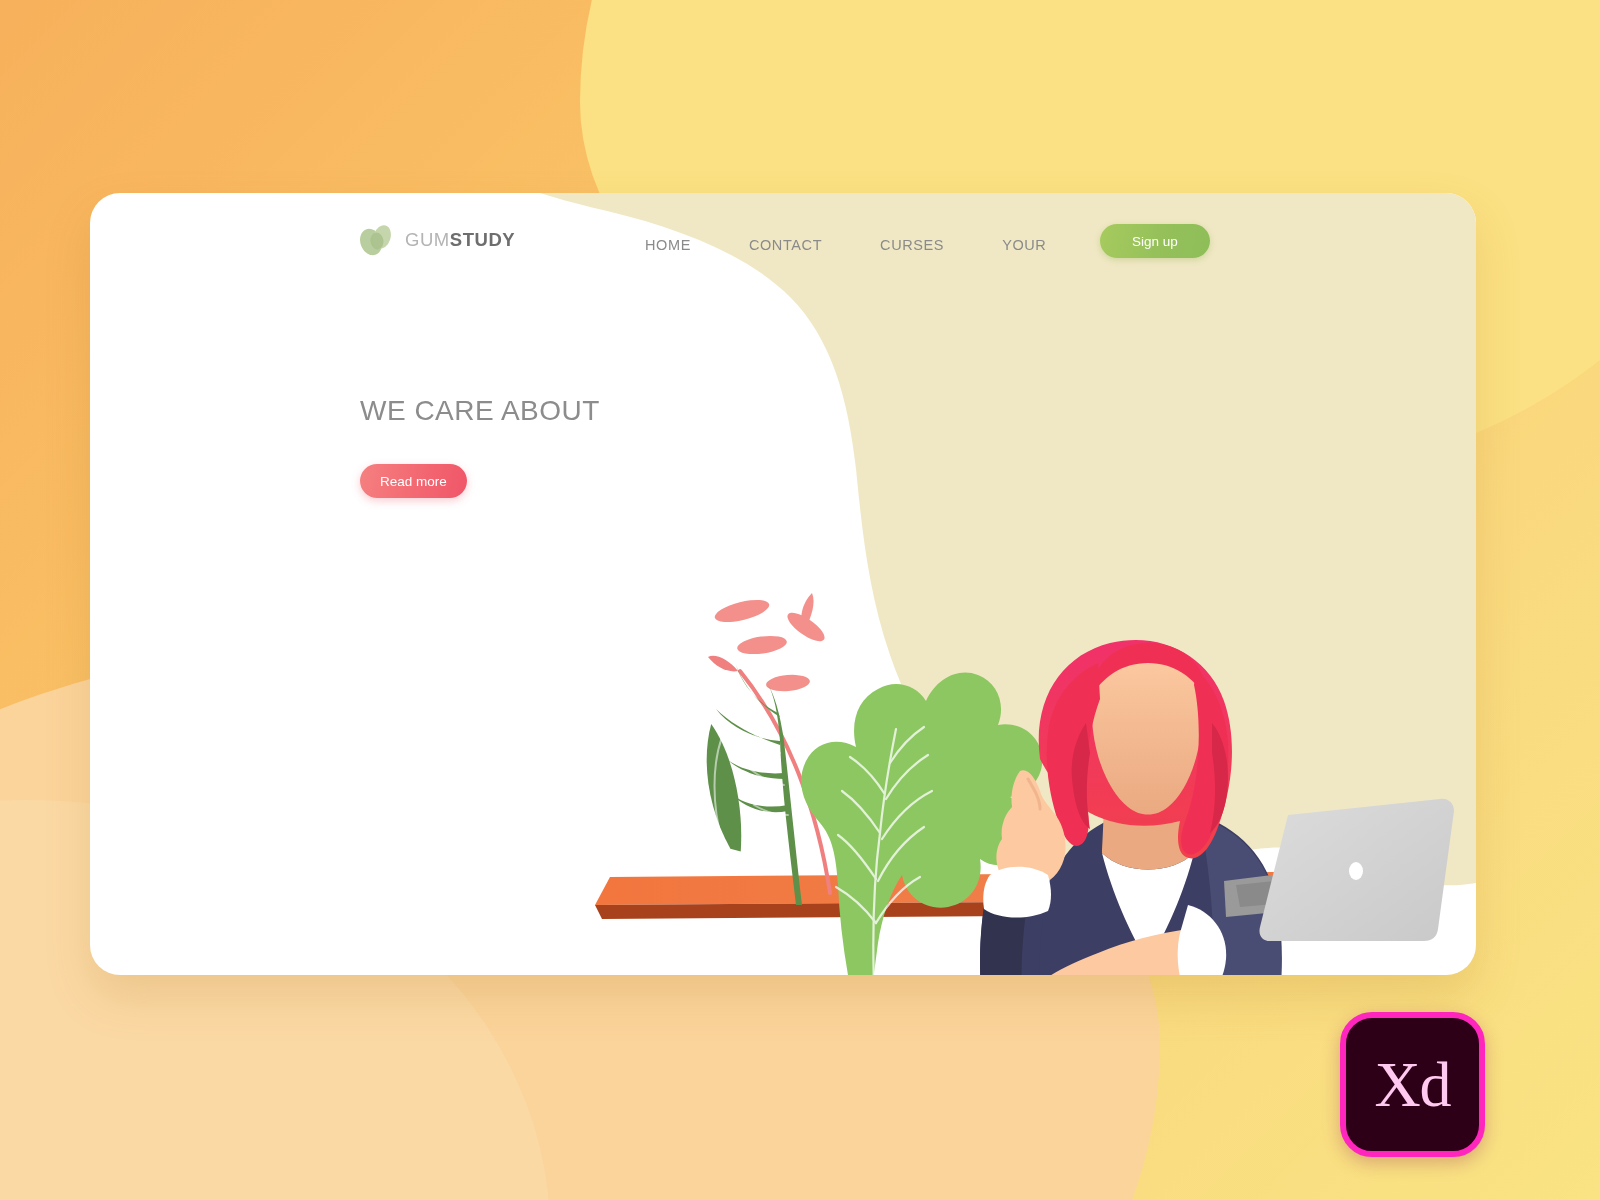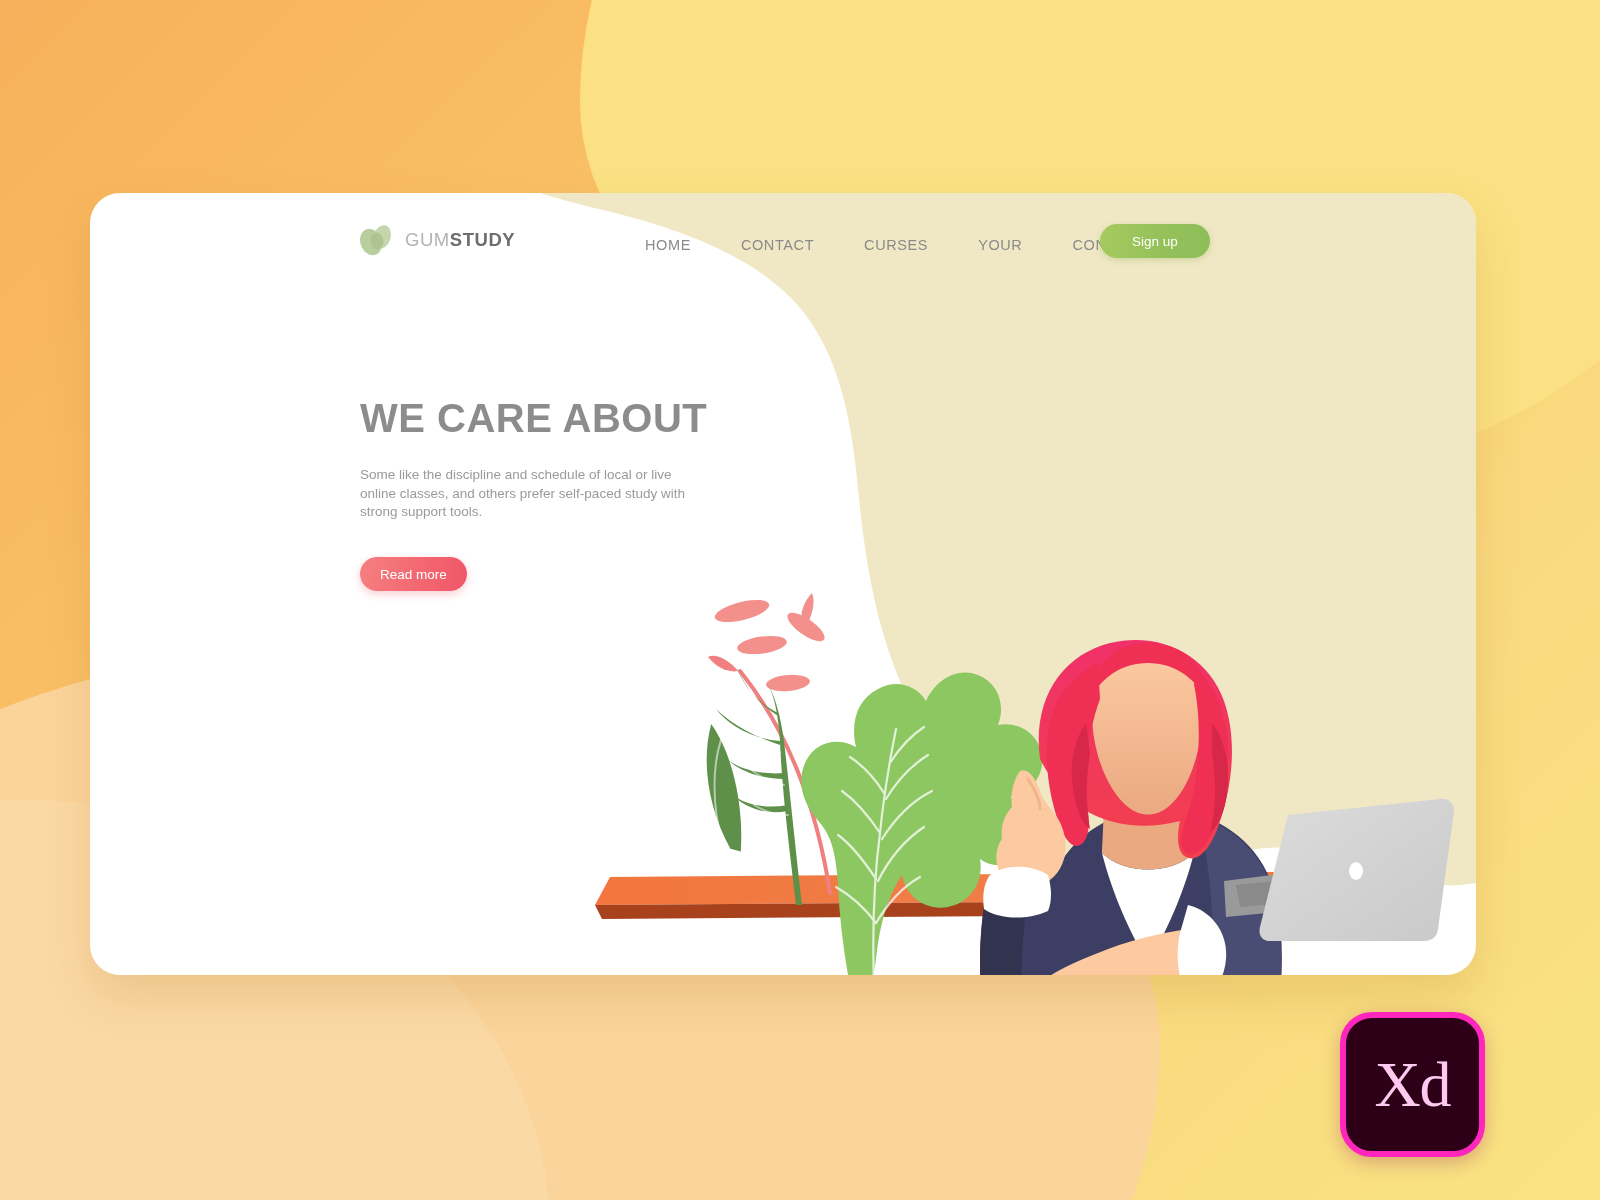--- a/index.html
+++ b/index.html
@@ -71,21 +71,21 @@
   .brand-mark { width:36px; height:34px; display:block; }
   .brand-text {
     font-size:18.5px; letter-spacing:.55px; white-space:nowrap;
   }
   .brand-text .gum { color:#B4B4B4; font-weight:400; }
   .brand-text .study { color:#6E6E6E; font-weight:700; }
 
   .nav {
     position:absolute;
     left:555px; top:38px;
-    display:flex; align-items:flex-end; gap:8px;
+    display:flex; align-items:flex-end; gap:16px;
   }
   .nav-item {
     font-size:14.5px;
     letter-spacing:.6px;
     color:#8A8A8A;
     padding:6px 0;
     margin-right:42px;
     cursor:pointer;
     white-space:nowrap;
   }
@@ -106,22 +106,22 @@
   }
 
   
   .hero {
     position:absolute;
     left:270px; top:200px;
     width:420px;
     z-index:6;
   }
   .hero-title {
-    font-size:40px;
-    font-weight:700;
+    font-size:28px;
+    font-weight:400;
     line-height:1.26;
     letter-spacing:.5px;
     color:#8C8C8C;
     white-space:nowrap;
   }
   .hero-sub {
     margin-top:23px;
     font-size:13.5px;
     line-height:1.35;
     color:#9A9A9A;
@@ -216,21 +216,20 @@
         <div class="nav-item">CONTACT</div>
       </nav>
 
       <button class="signup-btn">Sign up</button>
     </div>
 
     <div class="hero">
       <h1 class="hero-title">
         <span>WE CARE ABOUT</span><br>
       </h1>
-      <p class="hero-sub">Some like the discipline and schedule of local or live online classes, and others prefer self-paced study with strong support tools.</p>
       <button class="readmore-btn">Read more</button>
     </div>
 
     <div class="illus">
       <svg viewBox="0 0 1386 782">
         <defs>
           <linearGradient id="hairG" x1="0" y1="0" x2="0" y2="1">
             <stop offset="0" stop-color="#F0316A"></stop>
             <stop offset="1" stop-color="#F2404C"></stop>
           </linearGradient>

